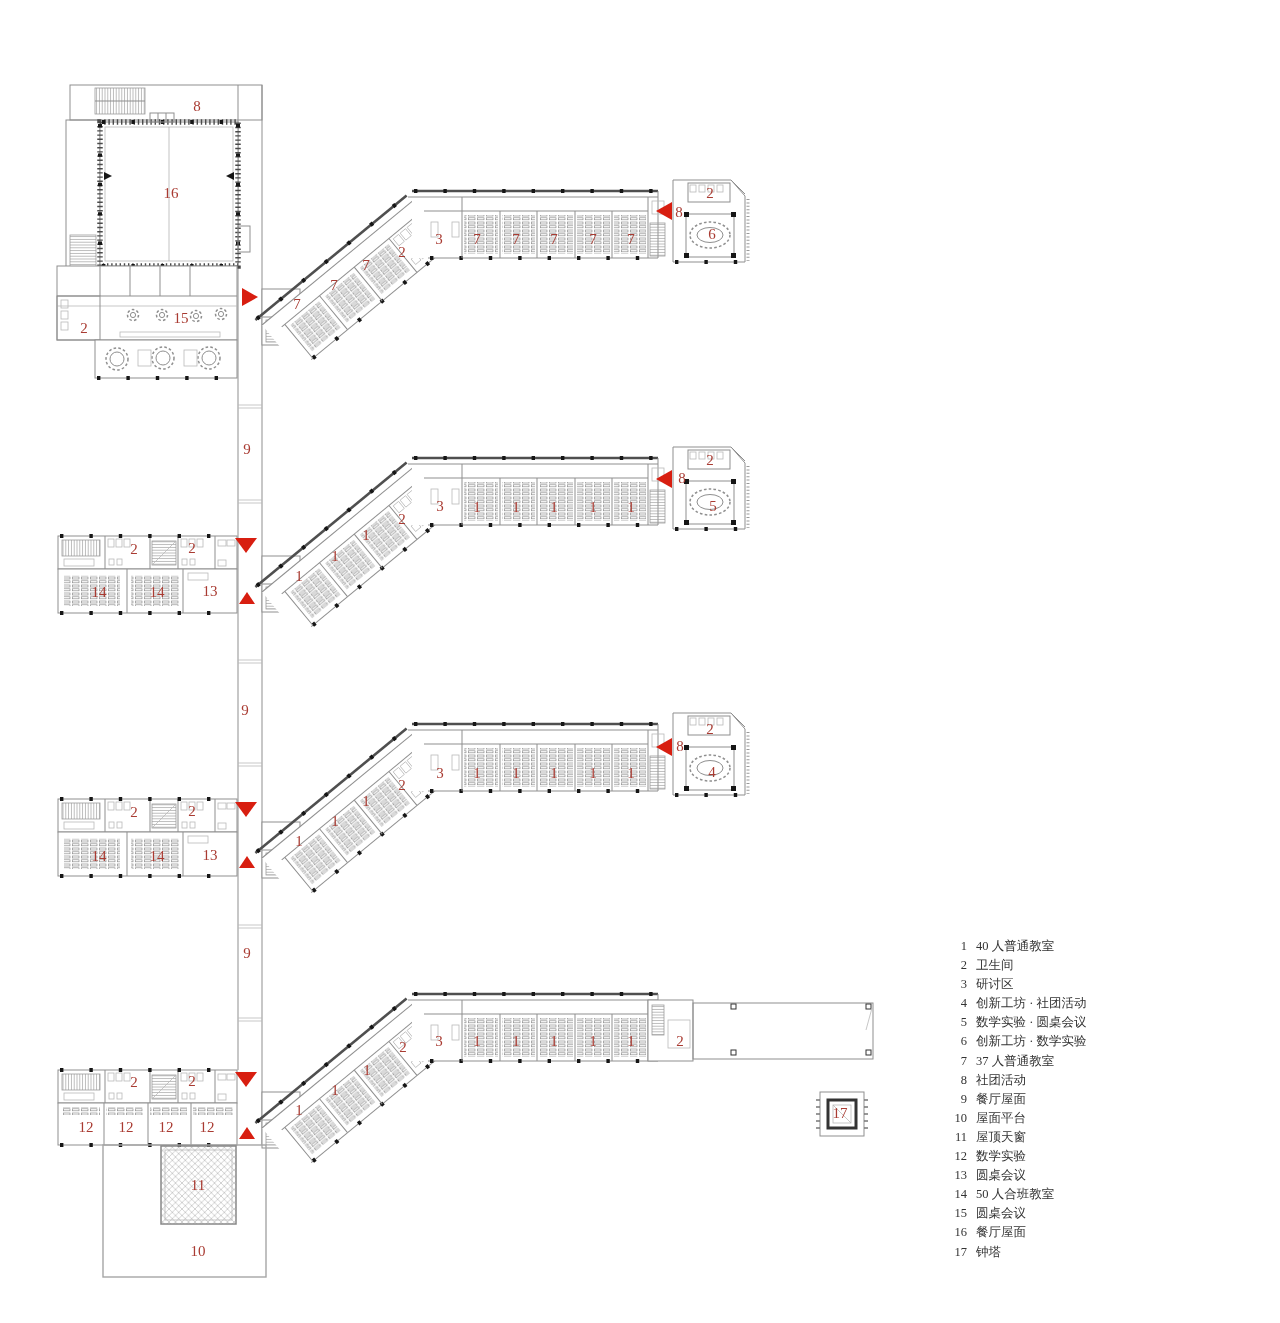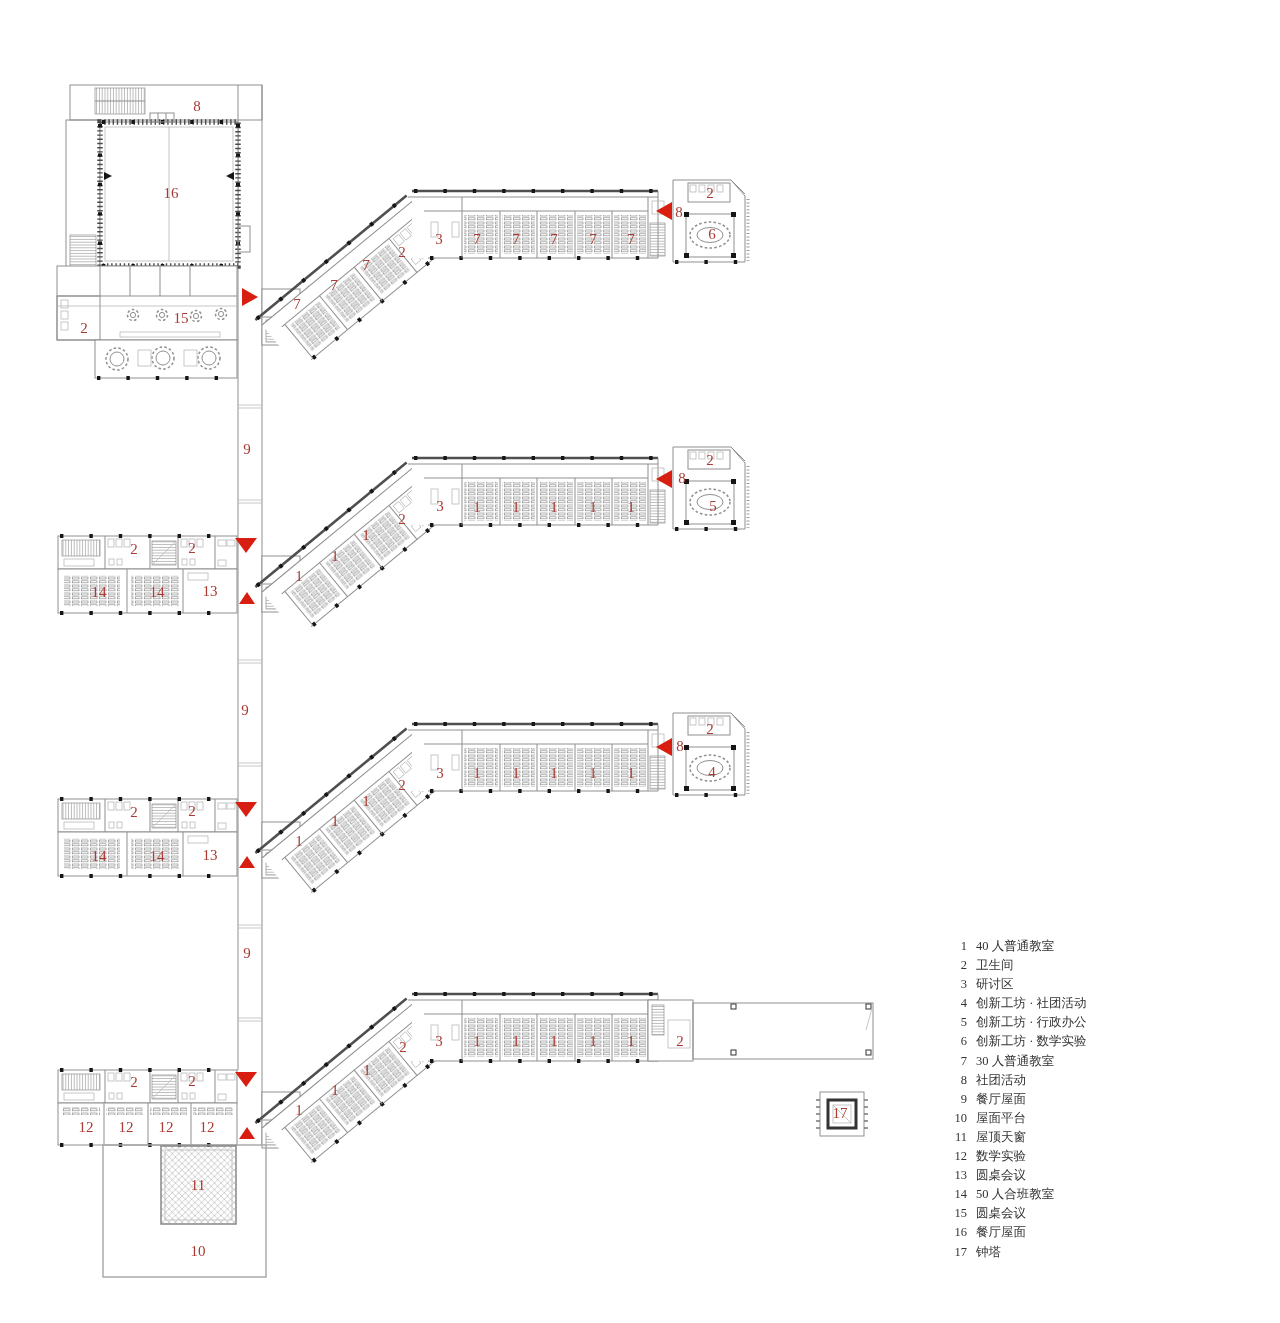--- a/index.html
+++ b/index.html
@@ -385,29 +385,29 @@
       <div class="lg-row">
         <span class="lg-num">3</span>
         <span>研讨区</span>
       </div>
       <div class="lg-row">
         <span class="lg-num">4</span>
         <span>创新工坊 · 社团活动</span>
       </div>
       <div class="lg-row">
         <span class="lg-num">5</span>
-        <span>创新工坊 · 行政办公</span>
+        <span>数学实验 · 圆桌会议</span>
       </div>
       <div class="lg-row">
         <span class="lg-num">6</span>
         <span>创新工坊 · 数学实验</span>
       </div>
       <div class="lg-row">
         <span class="lg-num">7</span>
-        <span>30 人普通教室</span>
+        <span>37 人普通教室</span>
       </div>
       <div class="lg-row">
         <span class="lg-num">8</span>
         <span>社团活动</span>
       </div>
       <div class="lg-row">
         <span class="lg-num">9</span>
         <span>餐厅屋面</span>
       </div>
       <div class="lg-row">

